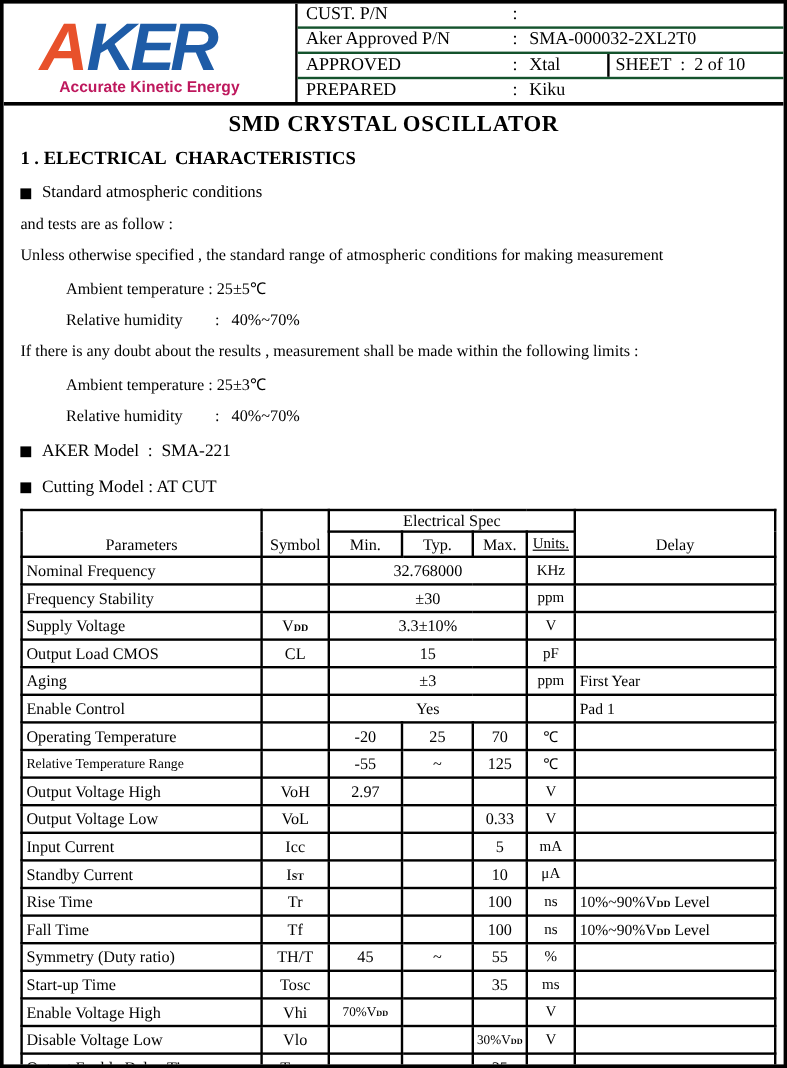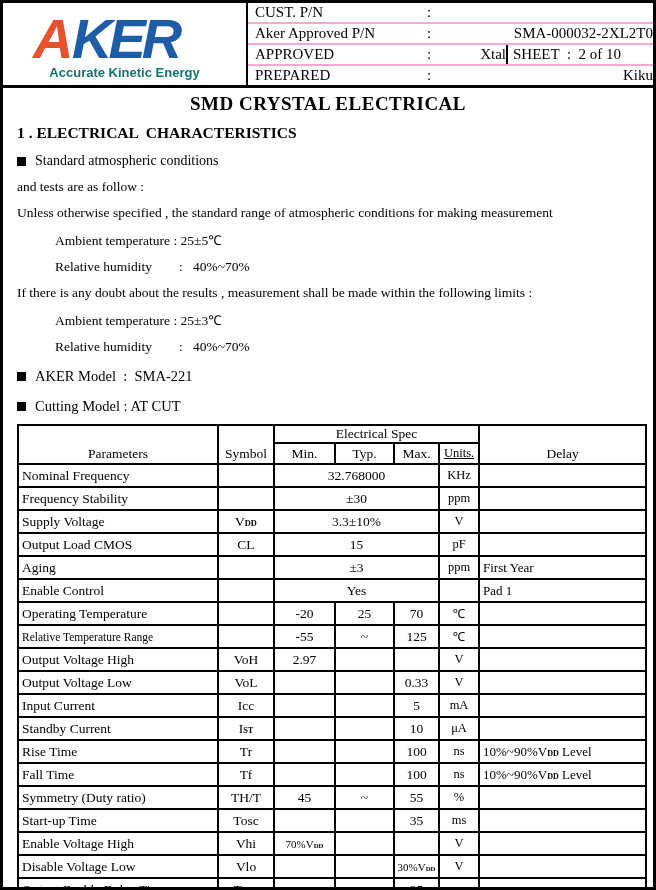--- a/index.html
+++ b/index.html
@@ -7,26 +7,26 @@
     width:656px;height:890px;background:#fff;box-sizing:border-box;
     border:3px solid #000;font-family:"Liberation Serif",serif;color:#000;
     overflow:hidden;
   }
   
   .header-band{display:flex;border-bottom:3px solid #000;height:82px;}
   .logo-box{width:243px;border-right:2px solid #000;display:flex;flex-direction:column;
     align-items:center;justify-content:center;padding-top:2px;}
   .logo-tagline{font-family:"Liberation Sans",sans-serif;font-weight:bold;font-size:13px;margin-top:0px;}
   .info-table{flex:1;display:flex;flex-direction:column;}
-  .info-row{display:flex;align-items:center;flex:1;border-bottom:2px solid #f9a8d4;
+  .info-row{display:flex;align-items:center;flex:1;border-bottom:2px solid #14532d;
     padding-left:7px;font-size:15px;white-space:pre;}
   .info-row:last-child{border-bottom:none;}
   .info-label{width:172px;}
   .info-colon{width:14px;}
-  .info-value{flex:1;text-align:right;}
+  .info-value{flex:1;text-align:left;}
   .info-right{width:140px;border-left:2px solid #000;align-self:stretch;
     display:flex;align-items:center;padding-left:5px;white-space:pre;}
   
   .content{padding:0 14px;}
   .doc-title{text-align:center;font-weight:bold;font-size:19px;margin-top:5px;letter-spacing:.5px;}
   .section-heading{font-weight:bold;font-size:15.5px;margin-top:9px;white-space:pre;}
   .bullet-line{display:flex;align-items:center;margin-top:11px;font-size:14px;white-space:pre;}
   .bullet-line.model{font-size:14.5px;margin-top:13px;}
   .bullet-sq{width:9px;height:9px;background:#000;display:inline-block;margin-right:9px;flex:0 0 auto;}
   .para{font-size:13.5px;margin-top:10px;white-space:pre;}
@@ -55,21 +55,21 @@
 <div class="page">
 
   <div class="header-band">
     <div class="logo-box">
       <svg width="215" height="55" viewBox="0 0 215 55">
         <g font-family="Liberation Sans, sans-serif" font-weight="bold" font-style="italic" font-size="56" letter-spacing="-4">
           <text x="16" y="48" fill="#E8512B">A</text>
           <text x="55" y="48" fill="#1E5CA7">KER</text>
         </g>
       </svg>
-      <div class="logo-tagline" style="color: #0f766e;">Accurate Kinetic Energy</div>
+      <div class="logo-tagline" style="color: #be185d;">Accurate Kinetic Energy</div>
     </div>
     <div class="info-table">
       <div class="info-row">
         <span class="info-label">CUST. P/N</span>
         <span class="info-colon">:</span>
         <span class="info-value"></span>
       </div>
       <div class="info-row">
         <span class="info-label">Aker Approved P/N</span>
         <span class="info-colon">:</span>
@@ -83,21 +83,21 @@
       </div>
       <div class="info-row">
         <span class="info-label">PREPARED</span>
         <span class="info-colon">:</span>
         <span class="info-value">Kiku</span>
       </div>
     </div>
   </div>
 
   <div class="content">
-    <div class="doc-title">SMD CRYSTAL ELECTRICAL</div>
+    <div class="doc-title">SMD CRYSTAL OSCILLATOR</div>
     <div class="section-heading">1 . ELECTRICAL  CHARACTERISTICS</div>
 
     <div class="bullet-line">
       <span class="bullet-sq"></span>
       <span>Standard atmospheric conditions</span>
     </div>
 
     <div class="para">and tests are as follow :</div>
     <div class="para">Unless otherwise specified , the standard range of atmospheric conditions for making measurement</div>
     <div class="cond">Ambient temperature : 25±5℃</div>

